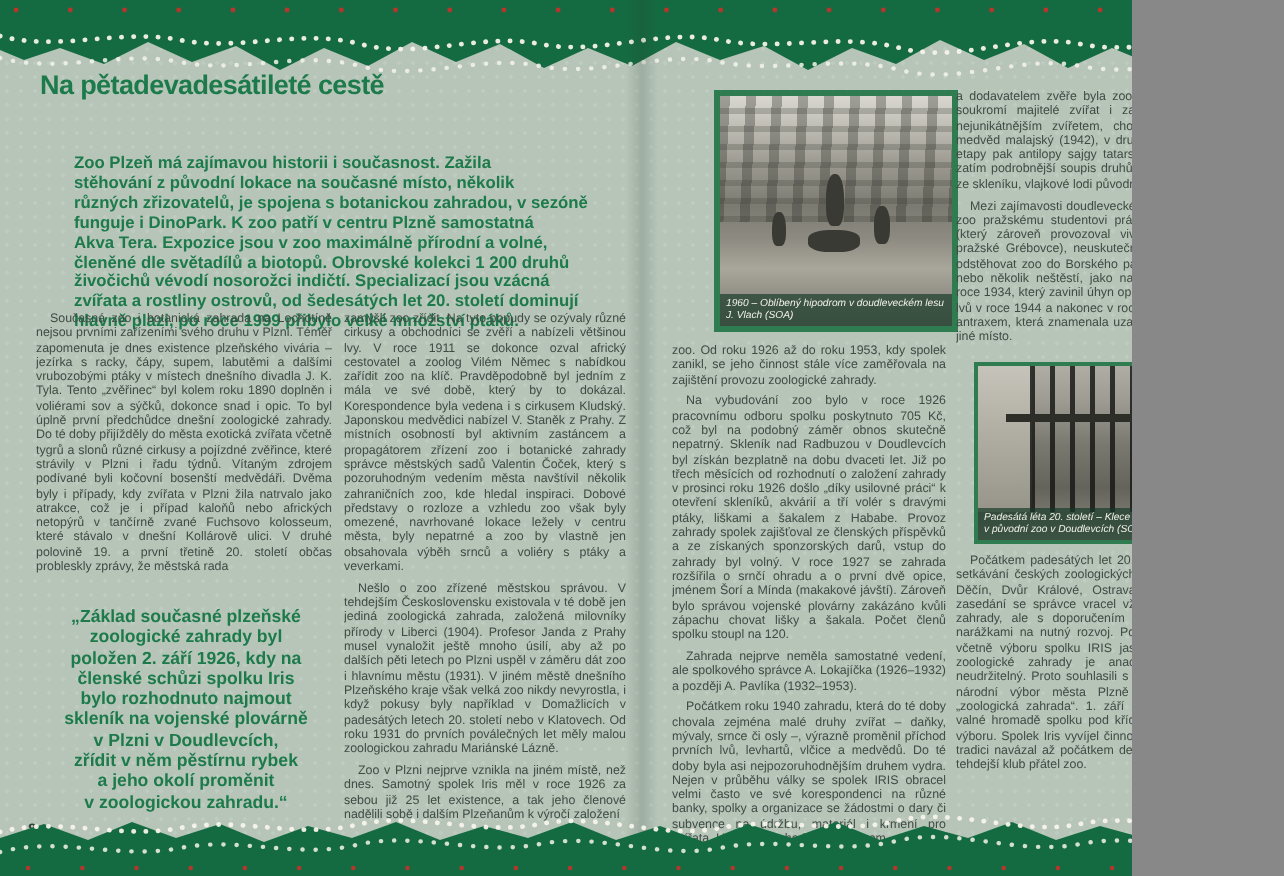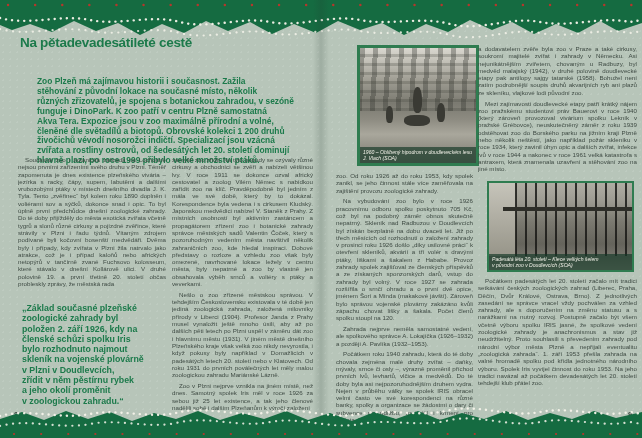--- a/index.html
+++ b/index.html
@@ -1,17 +1,17 @@
 <!DOCTYPE html>
 <html><head>
 <meta charset="utf-8">
 <style>
   html,body{margin:0;padding:0;}
   body{font-family:"Liberation Sans", sans-serif; background:#888;}
-  .spread{position:relative;width:642px;height:438px;overflow:hidden;
+  .spread{position:relative;width:566px;height:438px;overflow:hidden;
     background:#b7c5b9;
     background-image:radial-gradient(rgba(255,255,255,0.10) 1px, transparent 1px);
     background-size:7px 7px;}
   .band{position:absolute;left:0;width:642px;pointer-events:none;}
   .band.top{top:0;}
   .band.bottom{bottom:0;}
   .gutter{position:absolute;top:0;left:313px;width:16px;height:438px;
     background:linear-gradient(90deg, rgba(35,55,45,0) 0%, rgba(35,55,45,0.17) 50%, rgba(35,55,45,0) 100%);}
   .page-title{position:absolute;left:20px;top:35px;margin:0;
     font-size:13.5px;font-weight:bold;color:#1c7a4b;letter-spacing:-0.3px;}
@@ -19,21 +19,21 @@
     font-size:8.4px;line-height:9.9px;font-weight:bold;color:#1c7a4b;white-space:pre-line;}
   .col{position:absolute;overflow:hidden;color:#3f4b44;font-size:6.2px;line-height:7.3px;}
   .col .para{margin:0 0 3.5px 0;text-align:justify;text-indent:7px;}
   .col.cont .para:first-child{text-indent:0;}
   .colA{left:18px;top:156px;width:148px;height:140px;}
   .colB{left:172px;top:156px;width:141px;height:274px;}
   .colC{left:336px;top:172px;width:137px;height:258px;}
   .colDtop{left:478px;top:45px;width:159px;height:129px;}
   .colDbot{left:478px;top:277px;width:159px;height:128px;}
   .quote{position:absolute;left:22px;top:303px;width:142px;
-    font-size:8.8px;line-height:10.3px;font-weight:bold;color:#1c7a4b;white-space:pre-line;}
+    font-size:8.8px;line-height:10.3px;font-weight:bold;color:#1c7a4b;white-space:pre-line;text-align:center;}
   .pagenum{position:absolute;font-size:7.5px;font-weight:bold;color:#33413a;}
   .pagenum.l{left:14px;top:410px;}
   .pagenum.r{left:628px;top:410px;}
   figure{margin:0;}
   .photo{position:absolute;overflow:hidden;}
   .photo1{left:357px;top:45px;width:116px;height:115px;border:3px solid #2f7c50;}
   .photo2{left:487px;top:181px;width:143px;height:87px;border:2px solid #2f7c50;}
   .ph-art{position:absolute;inset:0;}
   .ph1-art{background:linear-gradient(180deg,#d9d7cf 0%,#c2c0b7 12%,#9b998f 30%,#7b7a71 48%,#8d8b81 62%,#a9a79c 75%,#8f8d83 88%,#7f7d74 100%);}
   .ph1-trees{position:absolute;left:0;right:0;top:0;height:55%;

